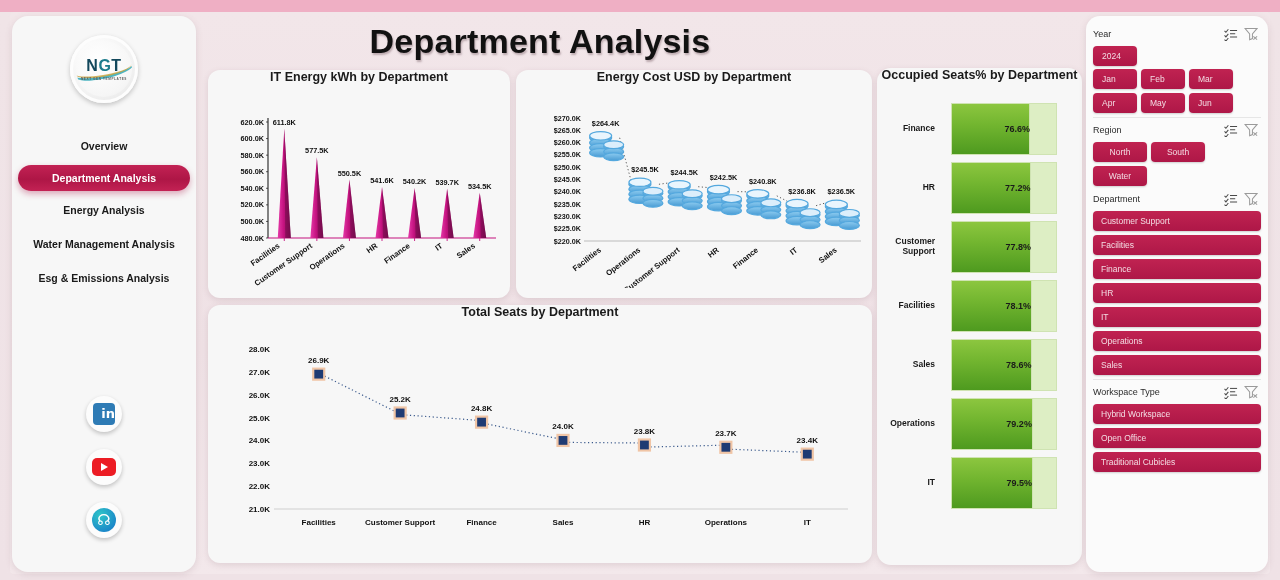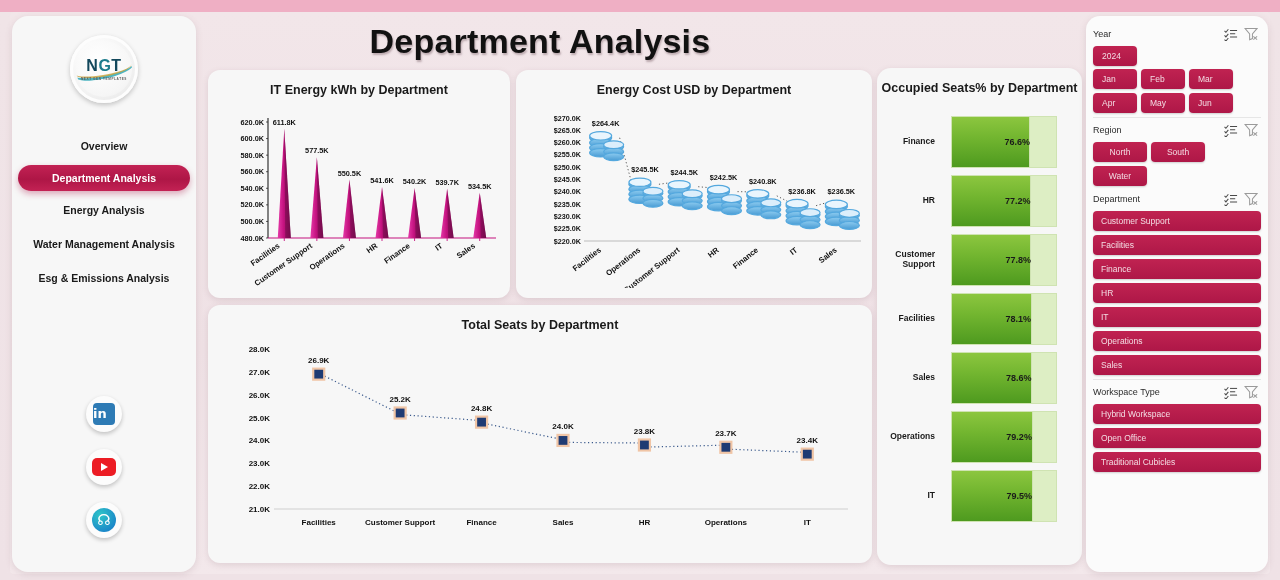--- a/index.html
+++ b/index.html
@@ -77,21 +77,21 @@
     box-shadow: 0 3px 6px rgba(170,20,70,0.35);
   }
   .socials { margin-top: auto; margin-bottom: 34px; display: flex; flex-direction: column; gap: 17px; align-items: center; }
   .soc {
     width: 36px; height: 36px; border-radius: 50%; background: #FCFCFC;
     box-shadow: 0 2px 4px rgba(0,0,0,.22);
     display: flex; align-items: center; justify-content: center;
   }
   .soc-in {
     width: 22px; height: 22px; border-radius: 4px; background: #2E7BB5;
-    color: #fff; font-size: 13px; font-weight: bold; line-height: 22px; text-align: left;
+    color: #fff; font-size: 13px; font-weight: bold; line-height: 22px; text-align: right;
     font-family: "DejaVu Sans", sans-serif;
   }
   .soc-yt {
     width: 24px; height: 18px; border-radius: 5px; background: #EC1C24;
     display: flex; align-items: center; justify-content: center;
   }
   .soc-yt::after { content:""; border-left: 7px solid #fff; border-top: 4.5px solid transparent; border-bottom: 4.5px solid transparent; }
   .soc-globe {
     width: 24px; height: 24px; border-radius: 50%;
     background: radial-gradient(circle at 35% 30%, #2FC6C8 0%, #1B87C9 75%);
@@ -106,21 +106,21 @@
     text-shadow: 1px 2px 2px rgba(90,60,70,.35);
   }
 
   
   .card {
     position: absolute; background: #F7F7F7; border-radius: 12px;
     box-shadow: 0 2px 6px rgba(120,80,95,0.16);
   }
   .card-title {
     text-align: center; font-size: 12.5px; font-weight: bold; color: #1A1A1A;
-    padding-top: 13px; line-height: 1.25;
+    line-height: 1.25;
   }
 
   #card-energy { left: 208px; top: 70px; width: 302px; height: 228px; }
   #card-cost   { left: 516px; top: 70px; width: 356px; height: 228px; }
   #card-seats  { left: 208px; top: 305px; width: 664px; height: 258px; }
   #card-occ    { left: 877px; top: 68px; width: 205px; height: 497px; border-radius: 14px; }
 
   
   .occ-row { display: flex; align-items: center; height: 59px; }
   .occ-name {

